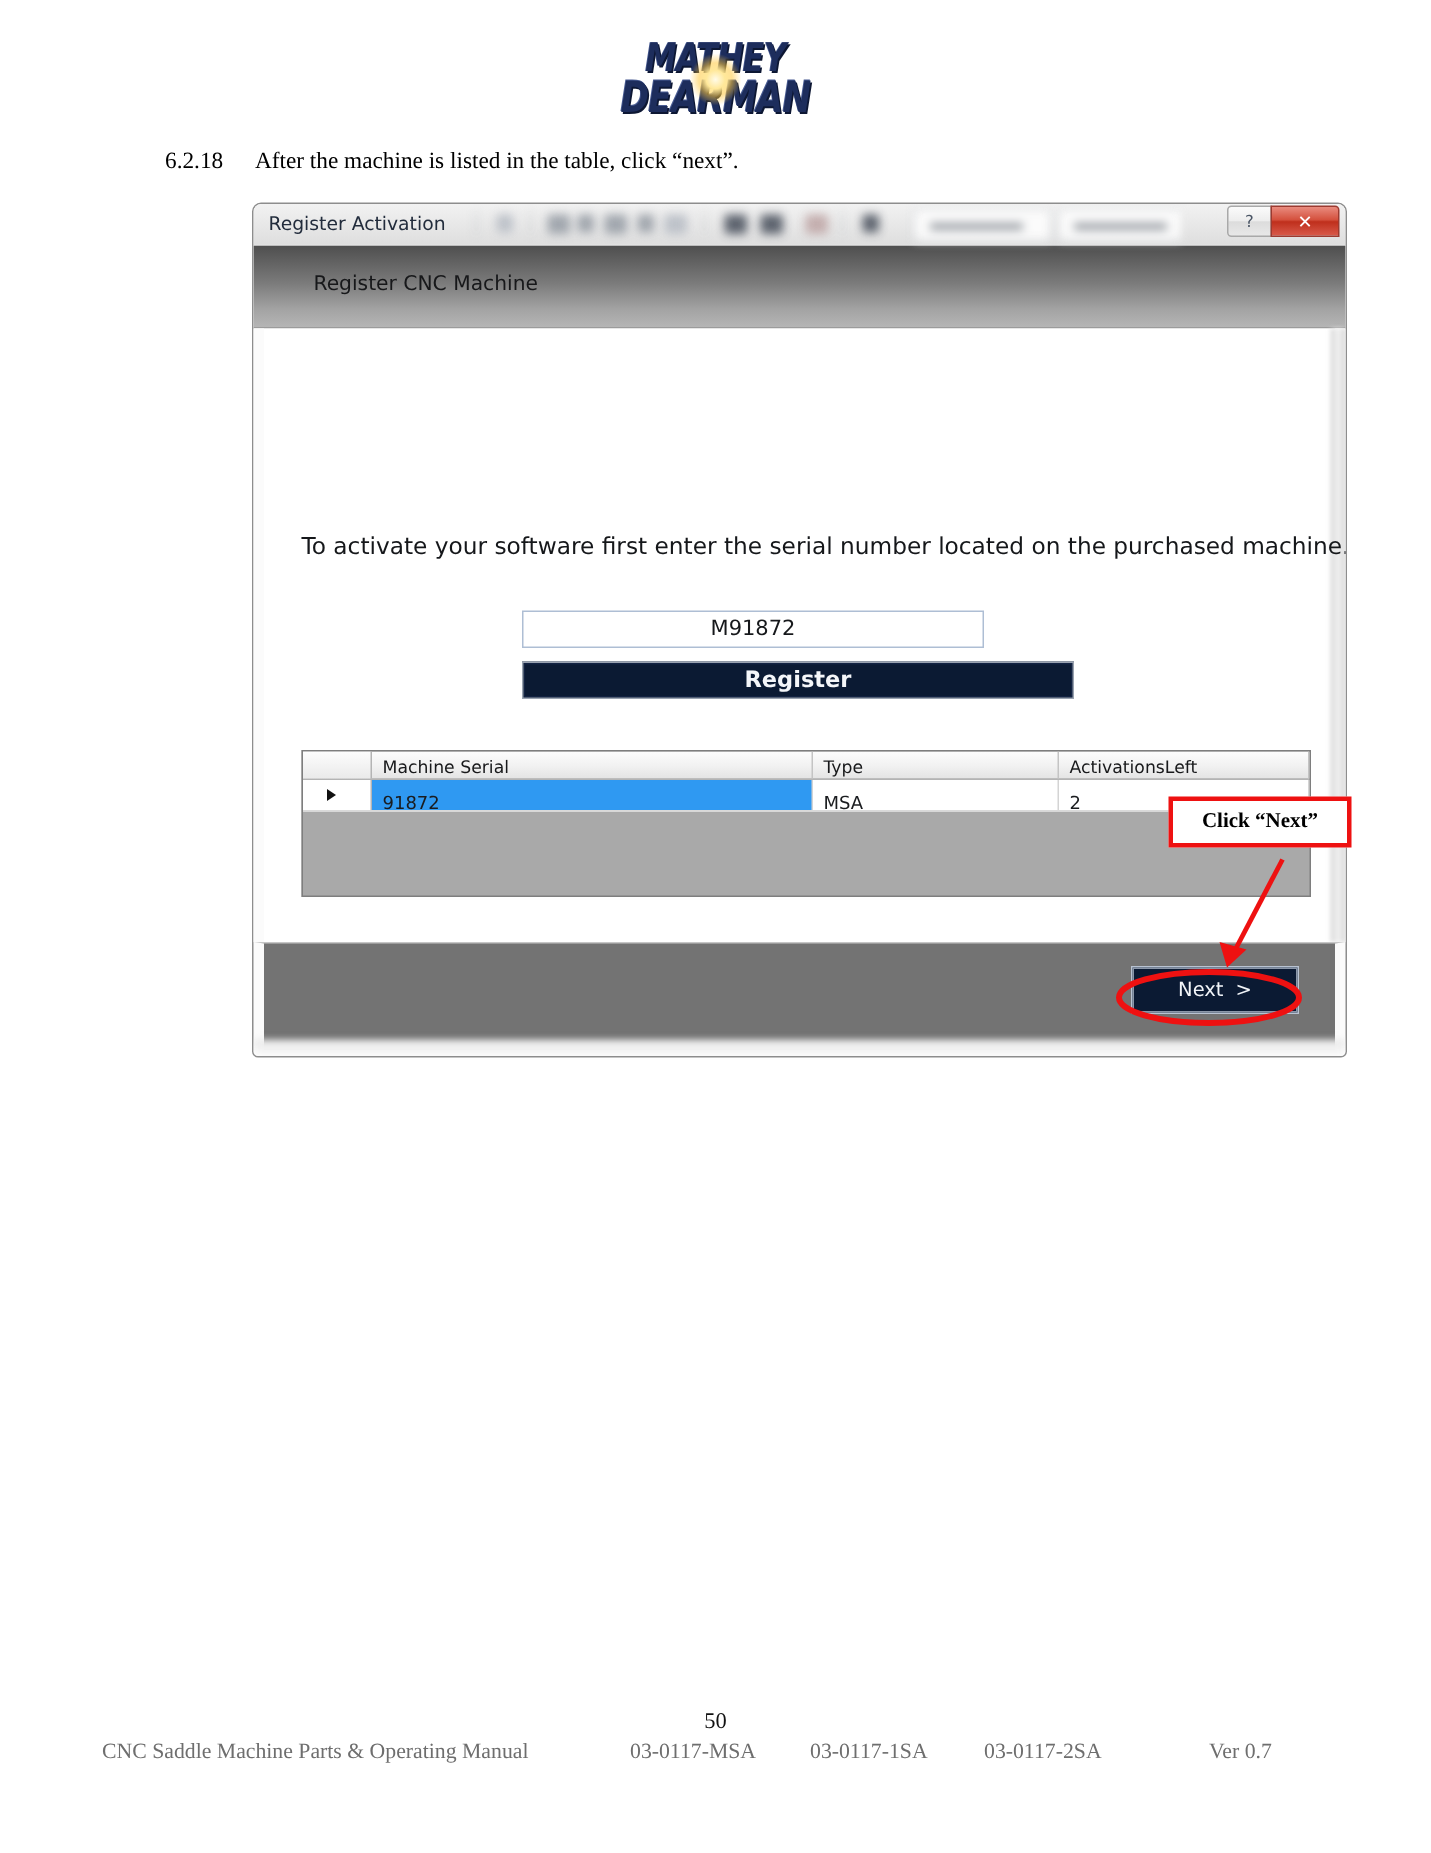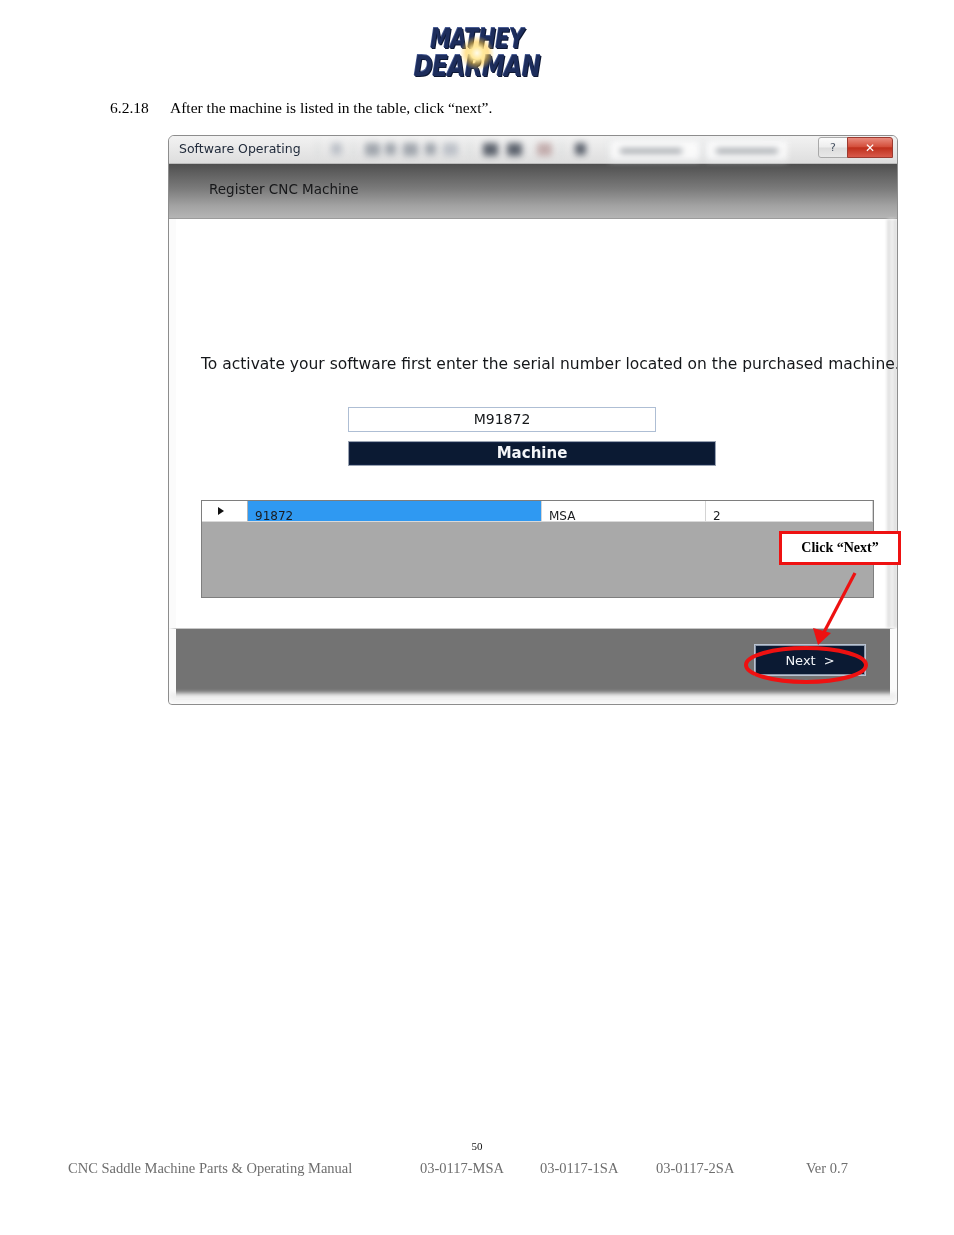--- a/index.html
+++ b/index.html
@@ -343,21 +343,21 @@
     font-size: 14px;
     color: #000000;
   }
 
   
   .page-num {
     position: absolute;
     left: 0; right: 0;
     top: 1140px;
     text-align: center;
-    font-size: 11px;
+    font-size: 15px;
     color: #111;
   }
   .foot {
     position: absolute;
     left: 68px;
     top: 1160px;
     width: 818px;
     font-size: 14.5px;
     color: #6e6e6e;
     display: flex;
@@ -380,21 +380,21 @@
   </div>
 </div>
 
 <div class="step-row">
   <span class="step-num">6.2.18</span><span>After the machine is listed in the table, click “next”.</span>
 </div>
 
 <div class="figure">
 
   <div class="titlebar">
-    <div class="titlebar-text">Software Operating</div>
+    <div class="titlebar-text">Register Activation</div>
 
     <div class="blur-strip">
       <div class="bi sep" style="left:8px;"></div>
       <div class="bi sm cl" style="left:22px;"></div>
       <div class="bi sep" style="left:44px;"></div>
       <div class="bi md" style="left:56px;"></div>
       <div class="bi sm" style="left:76px;"></div>
       <div class="bi md" style="left:94px;"></div>
       <div class="bi sm" style="left:116px;"></div>
       <div class="bi md cl" style="left:134px;"></div>
@@ -423,23 +423,29 @@
     <div class="dlg-header-text">Register CNC Machine</div>
   </div>
 
   <div class="dlg-body">
     <div class="edge-strip right"></div>
 
     <div class="lead-text">To activate your software first enter the serial number located on the purchased machine.</div>
 
     <div class="serial-input" placeholder="Enter serial number">M91872</div>
 
-    <div class="register-btn">Machine</div>
+    <div class="register-btn">Register</div>
 
     <div class="grid">
+      <div class="grid-head">
+        <div class="cell-sel"></div>
+        <div class="c1">Machine Serial</div>
+        <div class="c2">Type</div>
+        <div class="c3">ActivationsLeft</div>
+      </div>
       <div class="grid-row">
         <div class="cell-sel">
           <div class="row-arrow"></div>
         </div>
         <div class="c1">91872</div>
         <div class="c2">MSA</div>
         <div class="c3">2</div>
       </div>
     </div>
   </div>

